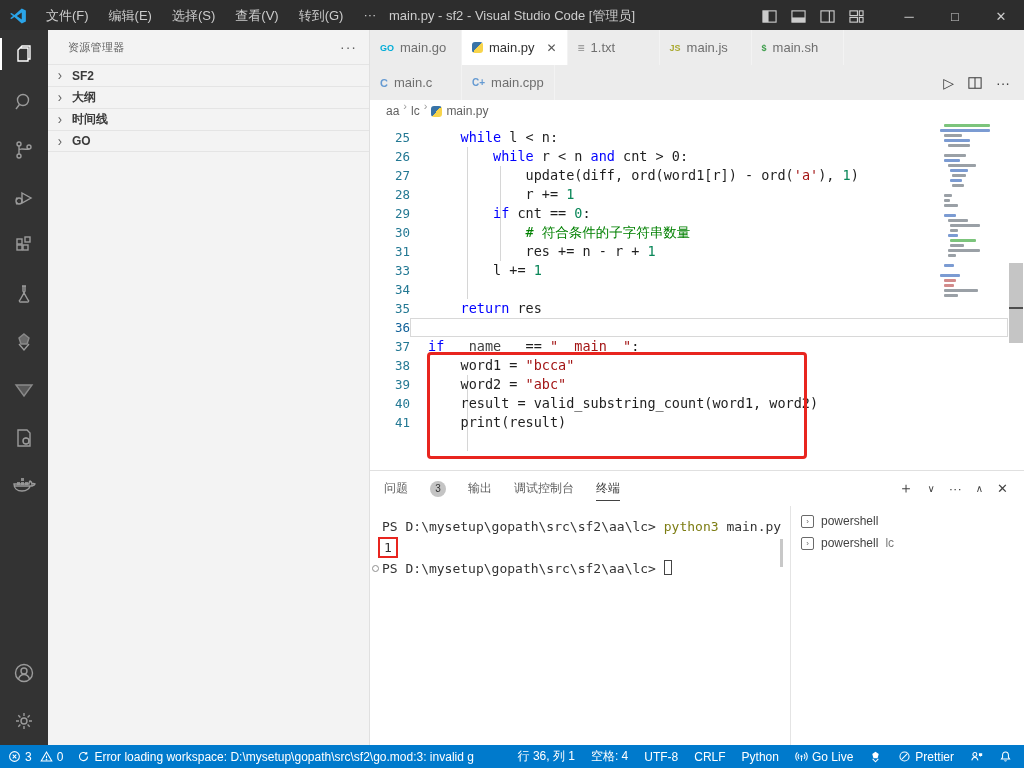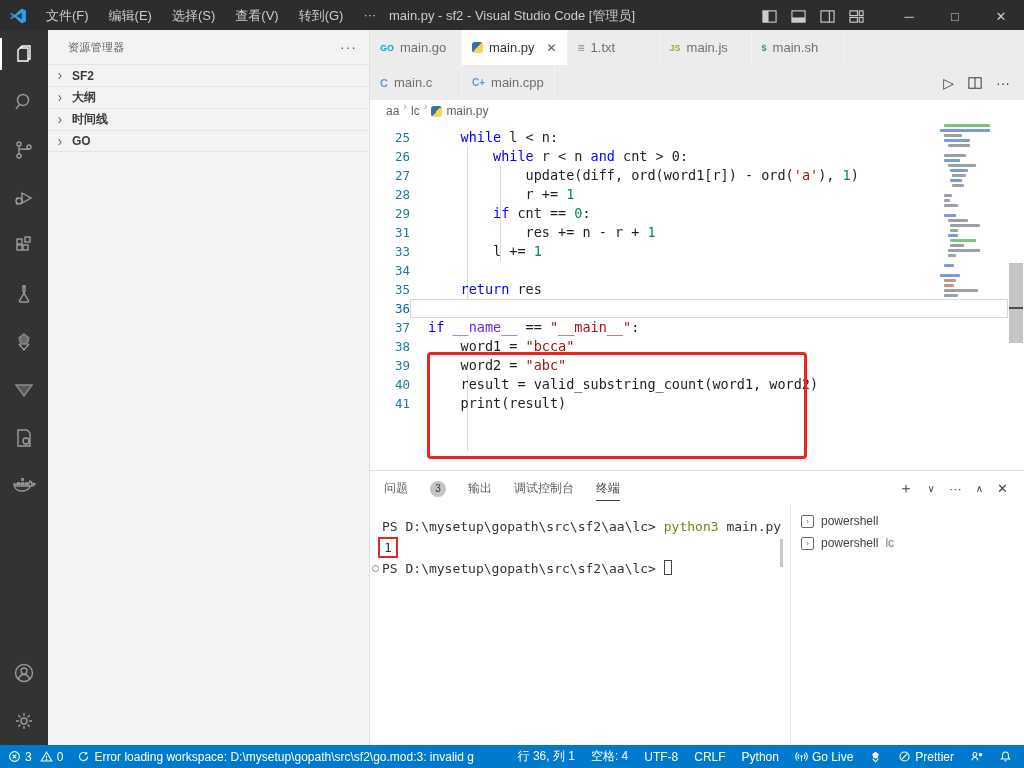--- a/index.html
+++ b/index.html
@@ -72,21 +72,21 @@
   
   .code-area { position:relative; width:654px; height:348px; background:#fff; overflow:hidden;
     font-family:"DejaVu Sans Mono","Liberation Mono",monospace; font-size:13.5px; }
   .code-lines { position:absolute; left:0; top:6px; right:16px; }
   .code-row { display:flex; height:19px; line-height:19px; white-space:pre; }
   .code-row .ln { width:40px; text-align:right; color:#237893; font-size:12.5px; flex:0 0 auto; }
   .code-row .content { flex:1 1 auto; padding-left:18px; }
   .code-row.current .content { box-shadow:inset 0 0 0 1px #d8d8d8; }
   .code-row.current .ln { color:#116199; }
   .tk-kw { color:#0000ff; } .tk-str { color:#a31515; } .tk-num { color:#098658; }
-  .tk-com { color:#008000; } .tk-var { color:#6d28d9; } .tk-d { color:#1f1f1f; }
+  .tk-com { color:#008000; } .tk-var { color:#404040; } .tk-d { color:#1f1f1f; }
   .indent-guide { position:absolute; width:1px; background:#d6d6d6; }
   .annotation-box { position:absolute; left:57px; top:230px; width:380px; height:107px;
     border:3px solid #e8251f; border-radius:4px; pointer-events:none; z-index:5; }
   .minimap { position:absolute; left:570px; top:2px; width:66px; }
   .mm-row { height:3px; margin-bottom:2px; border-radius:1px; }
   .mm-d { background:#9aa0a6; } .mm-b { background:#7b9bd2; } .mm-g { background:#7cc47c; }
   .mm-r { background:#d28b8b; }
   .editor-scrollbar { position:absolute; right:0; top:0; width:16px; height:348px; }
   .editor-scrollbar .thumb { position:absolute; left:1px; right:1px; top:141px; height:80px;
     background:#c5c5c5; }
@@ -349,20 +349,21 @@
     <div class="code-area">
       <div class="indent-guide" style="left:97px; top:25px; height:152px;"></div>
       <div class="indent-guide" style="left:130px; top:44px; height:95px;"></div>
       <div class="indent-guide" style="left:97px; top:253px; height:76px;"></div>
       <div class="code-lines" id="code-lines">
           <div class="code-row"><span class="ln">25</span><span class="content"><span class="tk-d">    </span><span class="tk-kw">while</span><span class="tk-d"> l &lt; n:</span></span></div>
           <div class="code-row"><span class="ln">26</span><span class="content"><span class="tk-d">        </span><span class="tk-kw">while</span><span class="tk-d"> r &lt; n </span><span class="tk-kw">and</span><span class="tk-d"> cnt &gt; 0:</span></span></div>
           <div class="code-row"><span class="ln">27</span><span class="content"><span class="tk-d">            update(diff, ord(word1[r]) - ord(</span><span class="tk-str">'a'</span><span class="tk-d">), </span><span class="tk-num">1</span><span class="tk-d">)</span></span></div>
           <div class="code-row"><span class="ln">28</span><span class="content"><span class="tk-d">            r += </span><span class="tk-num">1</span></span></div>
           <div class="code-row"><span class="ln">29</span><span class="content"><span class="tk-d">        </span><span class="tk-kw">if</span><span class="tk-d"> cnt == </span><span class="tk-num">0</span><span class="tk-d">:</span></span></div>
+          <div class="code-row"><span class="ln">30</span><span class="content"><span class="tk-d">            </span><span class="tk-com"># 符合条件的子字符串数量</span></span></div>
           <div class="code-row"><span class="ln">31</span><span class="content"><span class="tk-d">            res += n - r + </span><span class="tk-num">1</span></span></div>
           <div class="code-row"><span class="ln">33</span><span class="content"><span class="tk-d">        l += </span><span class="tk-num">1</span></span></div>
           <div class="code-row"><span class="ln">34</span><span class="content"></span></div>
           <div class="code-row"><span class="ln">35</span><span class="content"><span class="tk-d">    </span><span class="tk-kw">return</span><span class="tk-d"> res</span></span></div>
           <div class="code-row current"><span class="ln">36</span><span class="content"></span></div>
           <div class="code-row"><span class="ln">37</span><span class="content"><span class="tk-kw">if</span><span class="tk-d"> </span><span class="tk-var">__name__</span><span class="tk-d"> == </span><span class="tk-str">"__main__"</span><span class="tk-d">:</span></span></div>
           <div class="code-row"><span class="ln">38</span><span class="content"><span class="tk-d">    word1 = </span><span class="tk-str">"bcca"</span></span></div>
           <div class="code-row"><span class="ln">39</span><span class="content"><span class="tk-d">    word2 = </span><span class="tk-str">"abc"</span></span></div>
           <div class="code-row"><span class="ln">40</span><span class="content"><span class="tk-d">    result = valid_substring_count(word1, word2)</span></span></div>
           <div class="code-row"><span class="ln">41</span><span class="content"><span class="tk-d">    print(result)</span></span></div>

